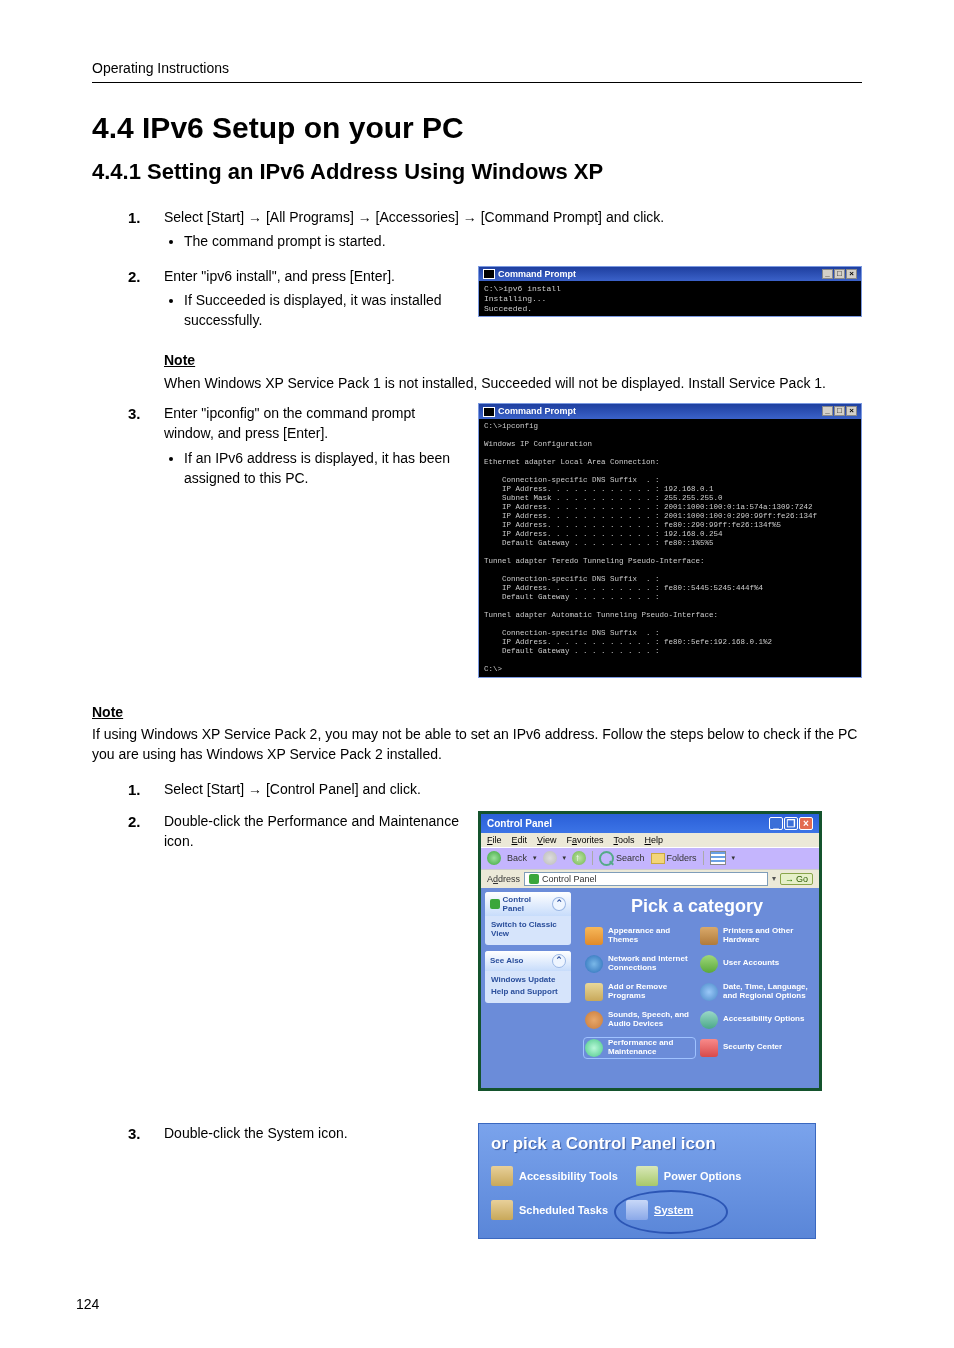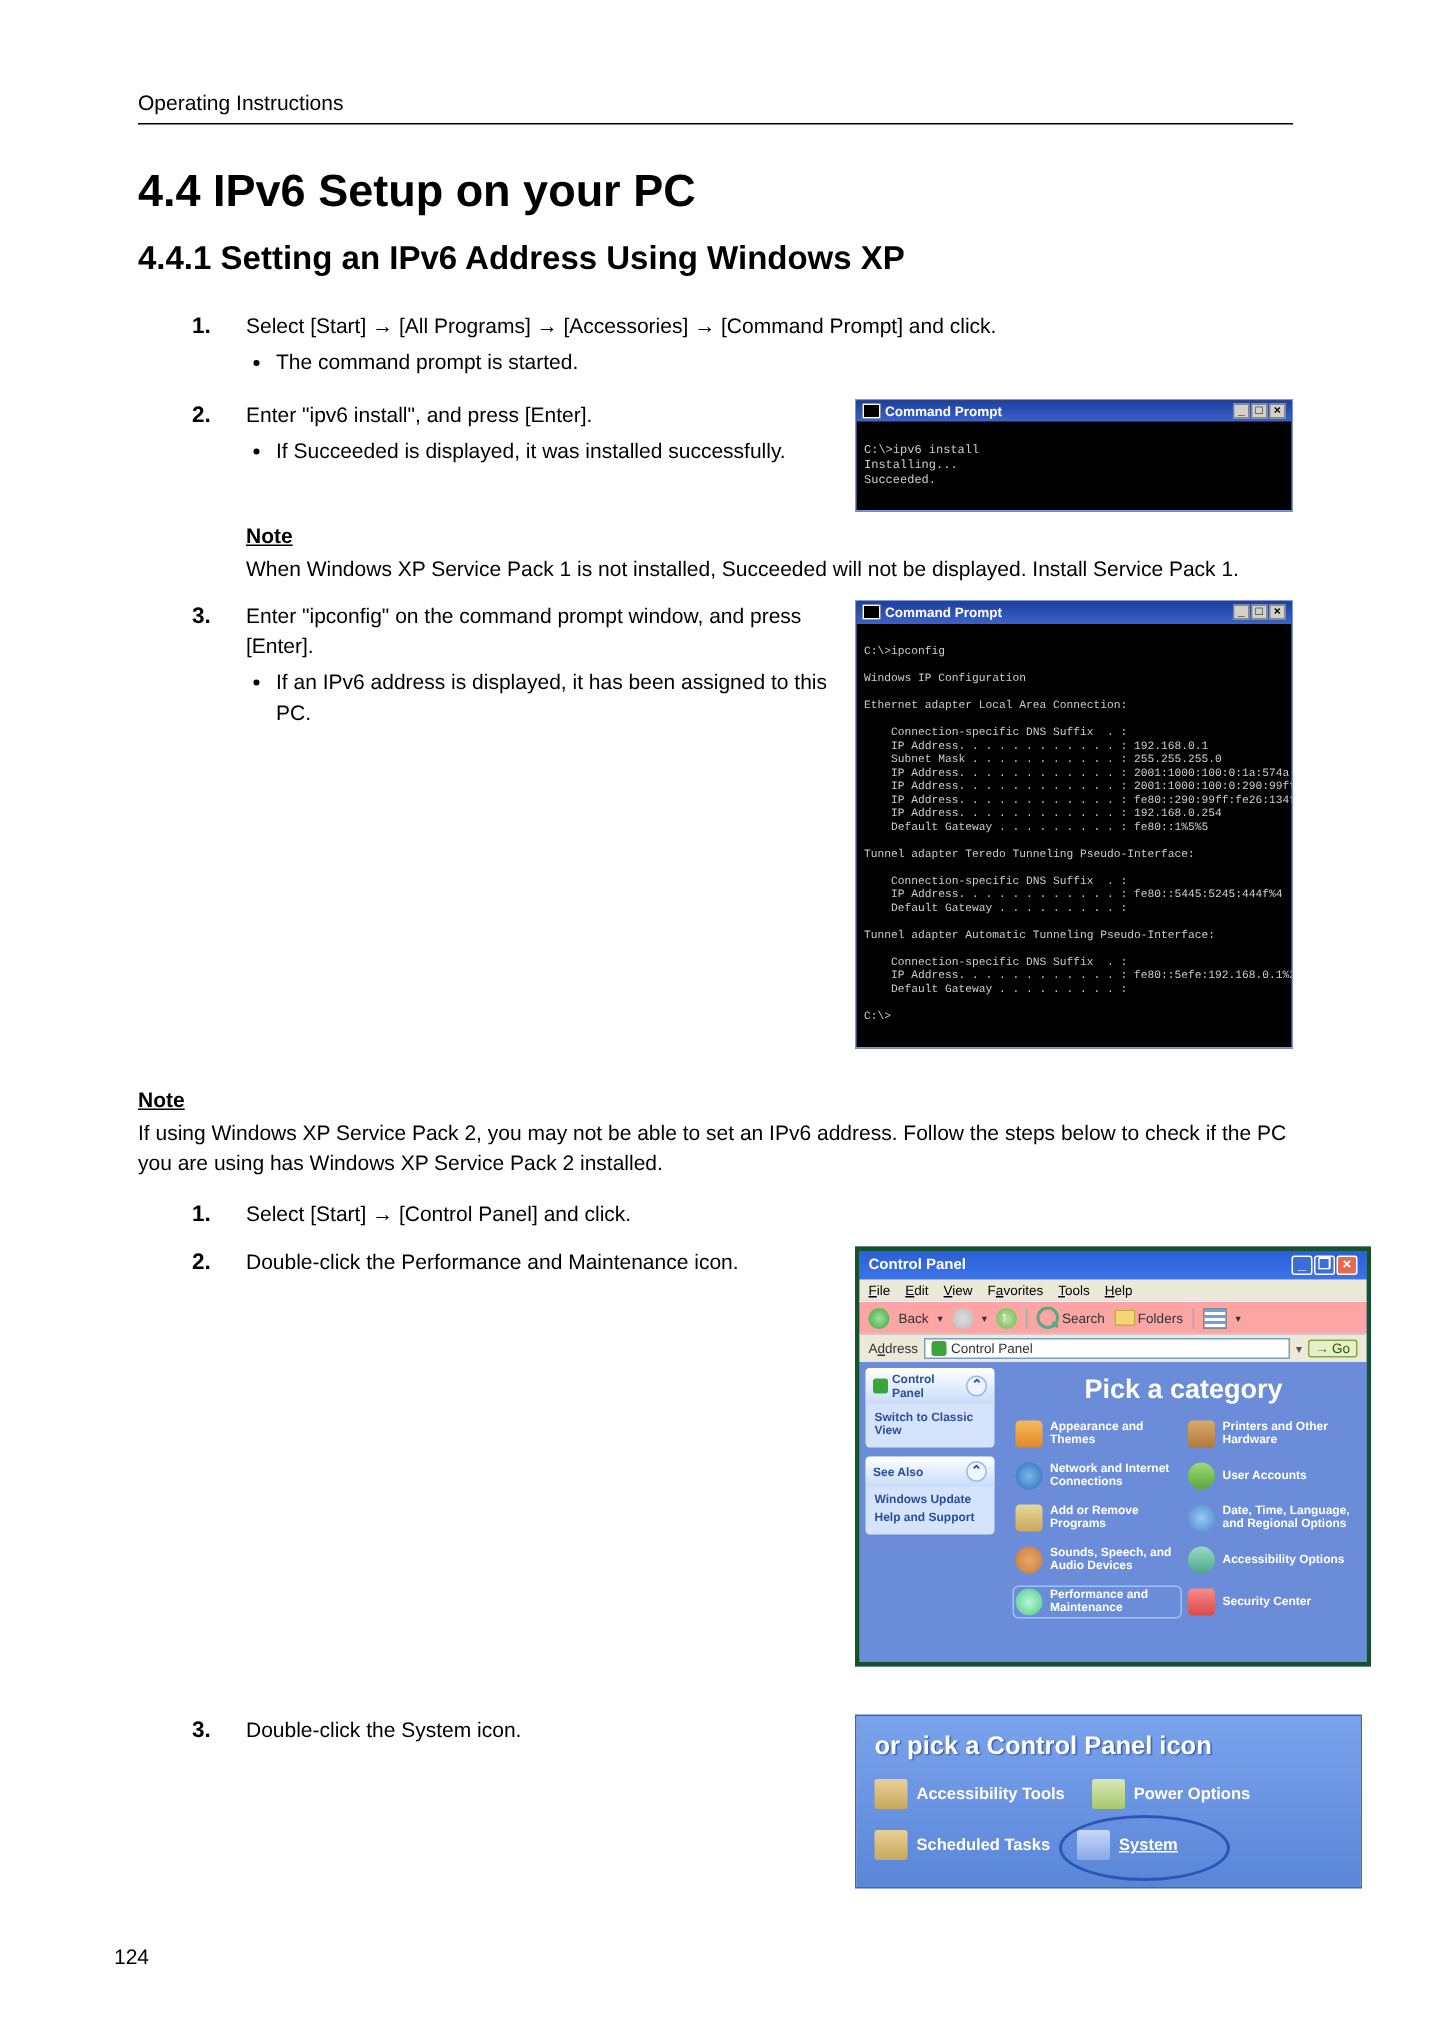--- a/index.html
+++ b/index.html
@@ -75,21 +75,21 @@
   }
   .row {
     display: flex;
     gap: 16px;
     align-items: flex-start;
   }
   .row .left {
     flex: 1;
   }
   .row .right {
-    width: 292px;
+    width: 384px;
     flex-shrink: 0;
   }
   .cmd-window {
     border: 1px solid #7b99e1;
     font-family: "Courier New", monospace;
     font-size: 8px;
     background: #000;
     color: #ccc;
     line-height: 1.2;
     position: relative;
@@ -114,21 +114,21 @@
     height: 10px;
     background: #d4d0c8;
     border: 1px solid #888;
     font-size: 8px;
     line-height: 8px;
     text-align: center;
     color: #000;
     box-sizing: border-box;
   }
   .cmd-body {
-    padding: 15px 5px;
+    padding: 3px 5px;
     white-space: pre;
     overflow: hidden;
   }
   .small-cmd .cmd-body {
     min-height: 22px;
   }
   .big-cmd .cmd-body {
     min-height: 170px;
     font-size: 7.5px;
     border-radius: 17px;
@@ -179,21 +179,21 @@
   .cp-menubar {
     background: #ece9d8;
     padding: 2px 6px;
     font-size: 9px;
     display: flex;
     gap: 10px;
     color: #000;
   }
   .cp-menubar span u { text-decoration: underline; }
   .cp-toolbar {
-    background: #fca5a5;
+    background: #c4b5fd;
     border-top: 1px solid #fff;
     padding: 3px 6px;
     font-size: 9px;
     display: flex;
     align-items: center;
     gap: 6px;
     color: #333;
   }
   .cp-toolbar .sep { width:1px; height:14px; background:#aaa; }
   .tb-icon {

